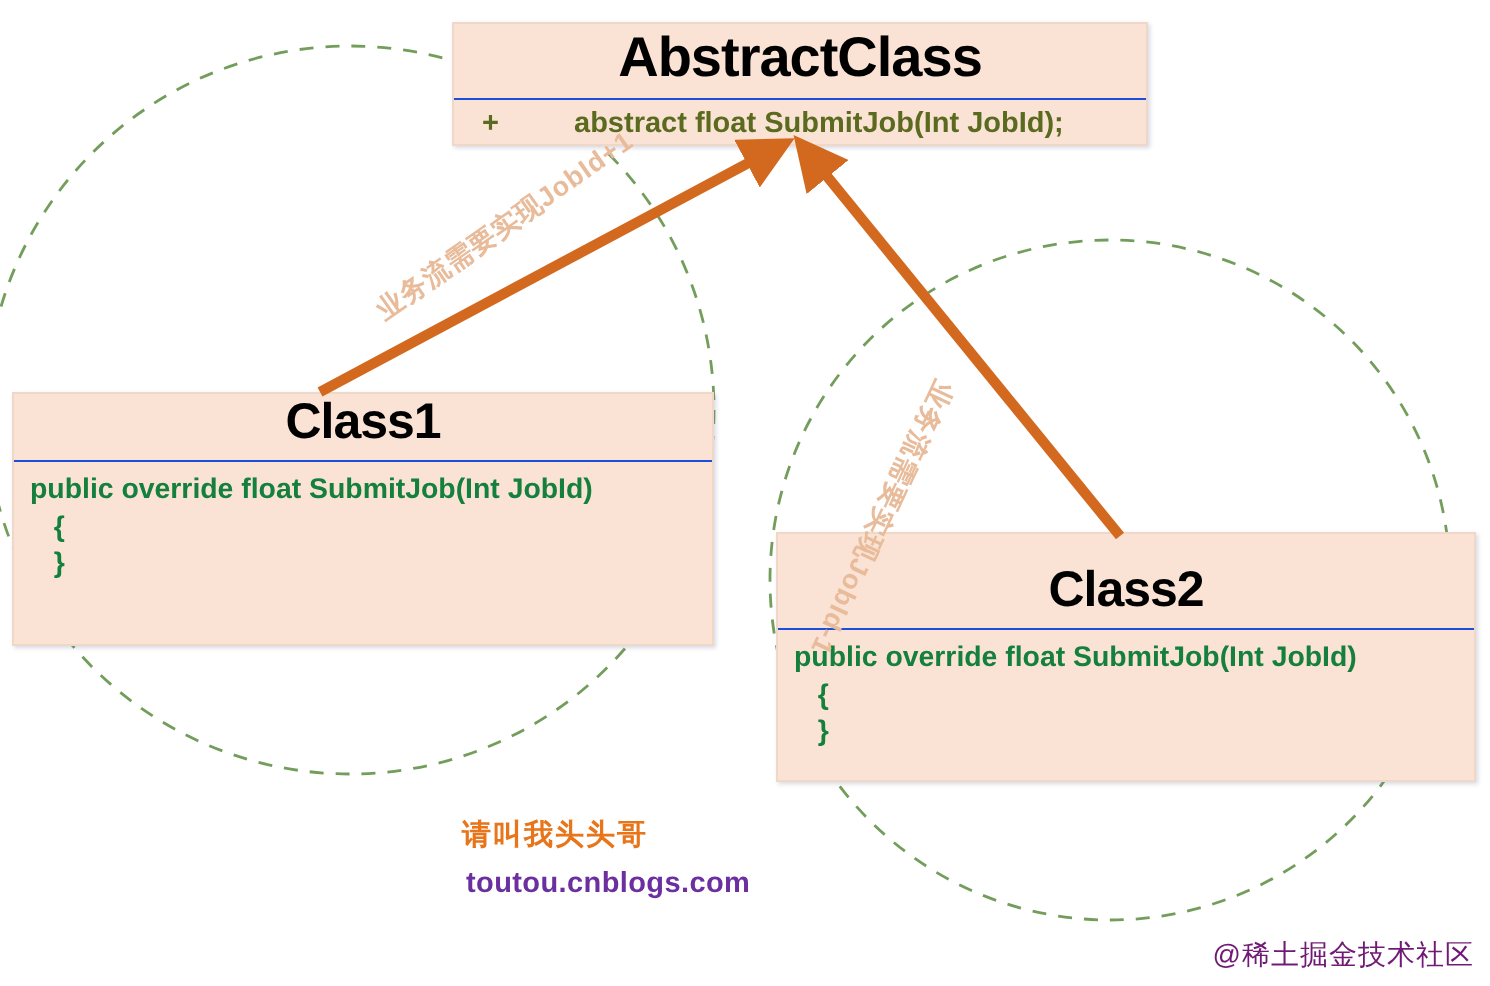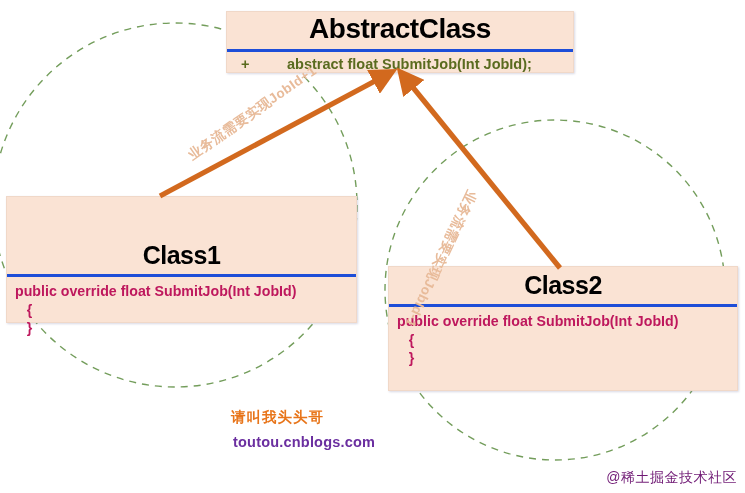--- a/index.html
+++ b/index.html
@@ -48,31 +48,31 @@
     background: #fae3d4;
     border: 1px solid #f0d8c8;
     box-shadow: 1px 1px 2px rgba(120,120,160,0.28);
     box-sizing: border-box;
   }
   .class-title {
     text-align: center;
     color: #000000;
     font-weight: bold;
     letter-spacing: -0.5px;
-    border-bottom: 3px solid #1d4ed8;
+    border-bottom: 1px solid #1d4ed8;
     line-height: 1.0;
   }
   .class-body {
     color: #5a6b1f;
     font-weight: bold;
     line-height: 1.32;
   }
   .code-line {
     white-space: pre;
-    color: #be185d;
+    color: #15803d;
     font-weight: bold;
   }
 
   
   #abstract-class {
     left: 226px;
     top: 11px;
     width: 348px;
     height: 62px;
   }
@@ -97,38 +97,37 @@
   #class-1 {
     left: 6px;
     top: 196px;
     width: 351px;
     height: 127px;
   }
   #class-1 .class-title {
     font-size: 25px;
     height: 31px;
     padding-top: 2px;
-    margin-top: 44px;
   }
   #class-1 .class-body {
     padding: 5px 0 0 8px;
     font-size: 14.2px;
   }
 
   
   #class-2 {
     left: 388px;
     top: 266px;
     width: 350px;
     height: 125px;
   }
   #class-2 .class-title {
     font-size: 25px;
     height: 31px;
-    padding-top: 6px;
+    padding-top: 16px;
   }
   #class-2 .class-body {
     padding: 5px 0 0 8px;
     font-size: 14.2px;
   }
 
   
   .arrow-label {
     position: absolute;
     z-index: 4;

